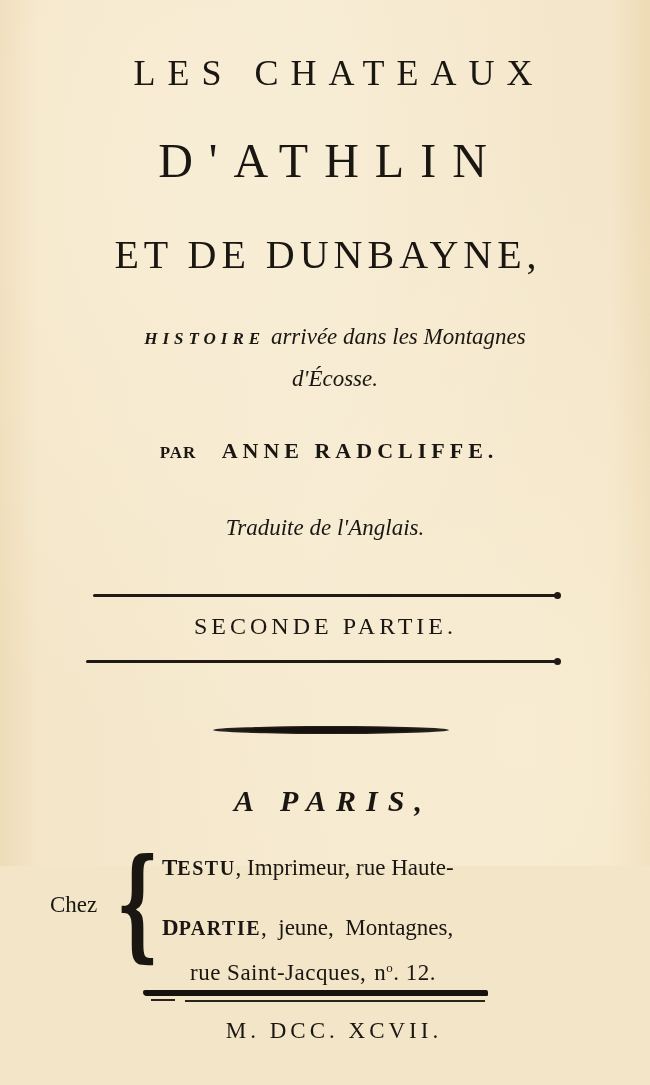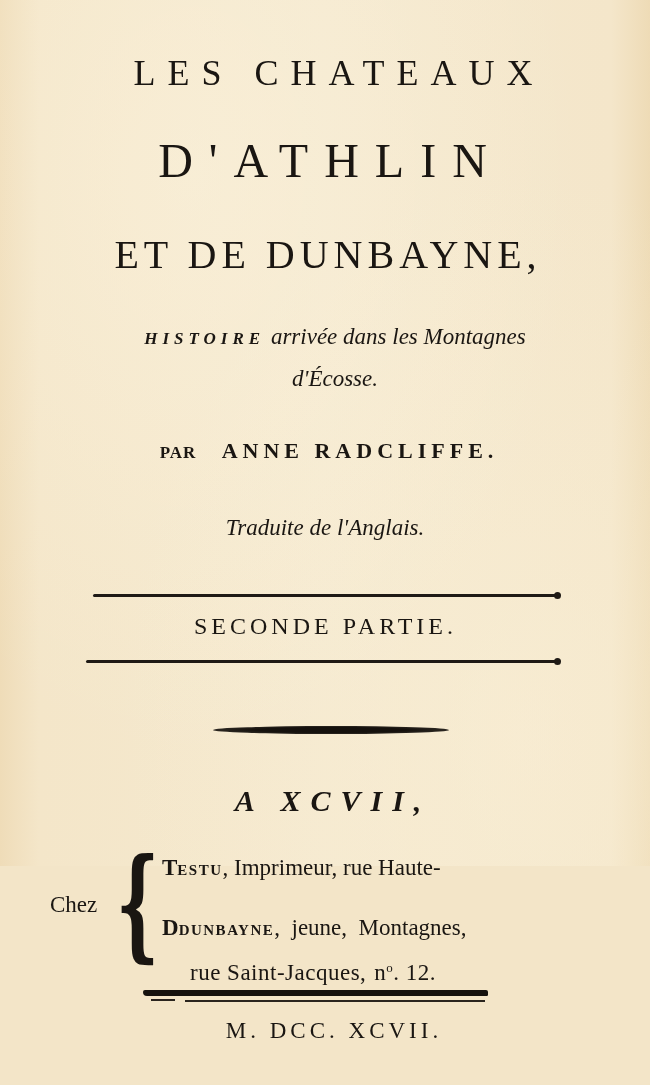--- a/index.html
+++ b/index.html
@@ -173,21 +173,21 @@
     }
     .imp-1 { left: 162px; top: 7px; }
     .imp-2 { left: 192px; top: 37px; letter-spacing: 1px; }
     .imp-3 { left: 162px; top: 67px; }
     .imp-4 { left: 190px; top: 112px; letter-spacing: 0.5px; }
     .sc-big {
       font-size: 23px;
       font-weight: bold;
     }
     .sc-small {
-      font-size: 15px;
+      font-size: 20px;
       font-weight: bold;
       letter-spacing: 1.5px;
     }
     .sup {
       font-size: 13px;
       vertical-align: 8px;
     }
     .gap-s { display: inline-block; width: 8px; }
     .double-rule {
       position: absolute;
@@ -250,31 +250,31 @@
   </div>
 
   <div class="line translated">Traduite de l'Anglais.</div>
 
   <div class="rule rule-top"></div>
   <div class="line part">SECONDE PARTIE.</div>
   <div class="rule rule-bottom"></div>
 
   <div class="ornament"></div>
 
-  <div class="line city">A XCVII,</div>
+  <div class="line city">A PARIS,</div>
 
   <div class="imprint">
     <div class="chez">Chez</div>
     <div class="brace">{</div>
 
     <div class="imp-line imp-1">
       <span class="sc-big">T</span><span class="sc-small">ESTU</span><span>, Imprimeur, rue Haute-</span>
     </div>
     <div class="imp-line imp-3">
-      <span class="sc-big">D</span><span class="sc-small">DUNBAYNE</span><span style="white-space: pre;">,  jeune,  Montagnes,</span>
+      <span class="sc-big">D</span><span class="sc-small">PARTIE</span><span style="white-space: pre;">,  jeune,  Montagnes,</span>
     </div>
     <div class="imp-line imp-4">
       <span>rue Saint-Jacques,</span><span class="gap-s"></span><span>n</span><span class="sup">o</span><span>. 12.</span>
     </div>
   </div>
 
   <div class="double-rule">
     <div class="thick"></div>
     <div class="thin-left"></div>
     <div class="thin"></div>

